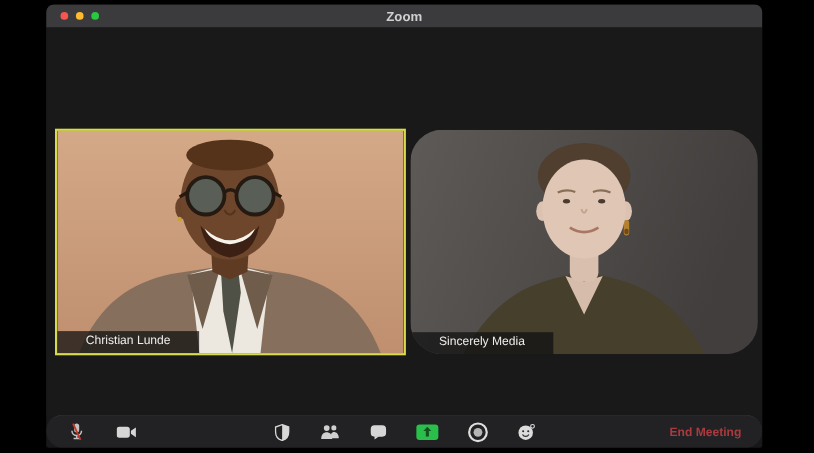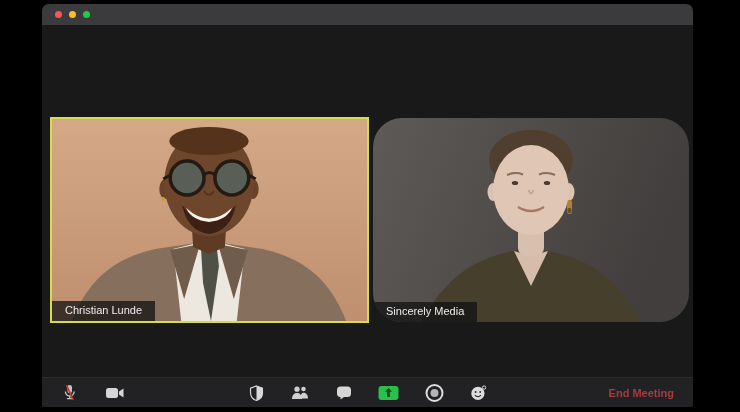--- a/index.html
+++ b/index.html
@@ -16,24 +16,24 @@
   .tl.max{background:#28c840;}
   .win-title{position:absolute;left:0;right:0;text-align:center;font-size:12px;
     font-weight:600;color:#d0d0d0;pointer-events:none;}
   
   .video-area{position:absolute;left:0;right:0;top:21px;bottom:29px;background:#191919;}
   .tile{position:absolute;overflow:hidden;}
   .tile-left{left:8px;top:92px;width:319px;height:206px;border:2px solid #d9dc4a;box-sizing:border-box;}
   .tile-right{left:331px;top:93px;width:316px;height:204px;border-radius:29px;}
   .tile svg.photo{display:block;width:100%;height:100%;}
   .name-label{position:absolute;left:0;bottom:0;background:rgba(18,18,18,0.75);
-    color:#ededed;font-size:11px;padding:3px 13px 4px;line-height:1.2;}
+    color:#ededed;font-size:11px;padding:3px 26px 4px;line-height:1.2;}
   
   .toolbar{position:absolute;left:0;right:0;bottom:0;height:29px;background:#222224;
-    border-top:1px solid #2d2d2f;}
+    border-top:1px solid #2d2d2f;border-radius:15px;}
   .tb-group-left{position:absolute;left:20px;top:0;bottom:0;display:flex;align-items:center;gap:29px;}
   .tb-group-center{position:absolute;left:50%;transform:translateX(-50%);top:0;bottom:0;
     display:flex;align-items:center;gap:27px;}
   .tb-btn{background:none;border:none;padding:0;margin:0;display:flex;align-items:center;
     justify-content:center;cursor:pointer;}
   .share-badge{width:20px;height:14px;border-radius:3px;background:#2abe4a;
     display:flex;align-items:center;justify-content:center;}
   .record-ring{width:14px;height:14px;border-radius:50%;border:2px solid #dedede;
     display:flex;align-items:center;justify-content:center;}
   .record-dot{width:8px;height:8px;border-radius:50%;background:#b5b5b5;}
@@ -46,20 +46,21 @@
 
 <div class="stage">
   <div class="app-window">
 
     <div class="titlebar">
       <div class="traffic">
         <button class="tl close"></button>
         <button class="tl min"></button>
         <button class="tl max"></button>
       </div>
+      <div class="win-title">Zoom</div>
     </div>
 
     <div class="video-area">
 
       <div class="tile tile-left">
         <svg class="photo" viewBox="0 0 317 202" preserveAspectRatio="none" aria-hidden="true">
           <defs>
             <linearGradient id="bgL" x1="0" y1="0" x2="0" y2="1">
               <stop offset="0" stop-color="#d4a988"></stop>
               <stop offset="1" stop-color="#bf8f6f"></stop>

